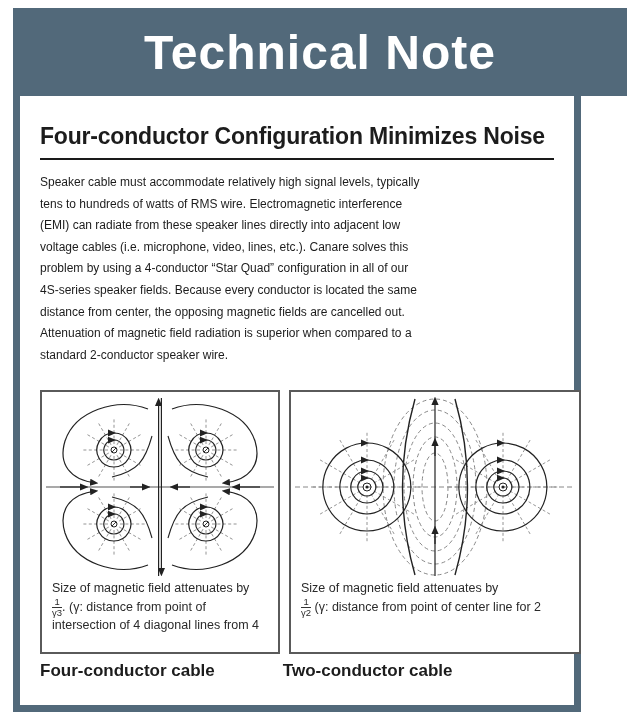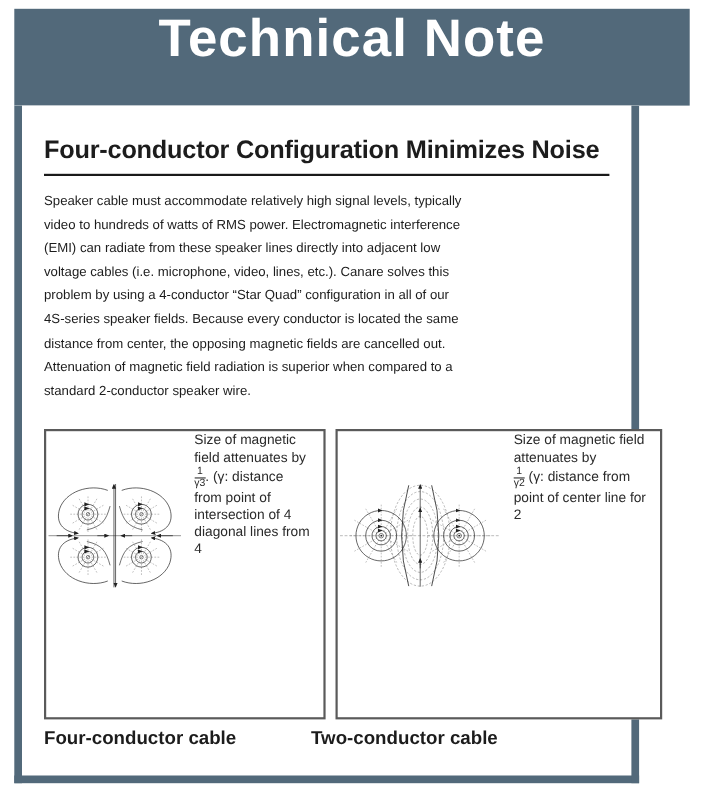--- a/index.html
+++ b/index.html
@@ -1,36 +1,36 @@
 <!DOCTYPE html>
 <html><head>
 <meta charset="utf-8">
 <style>
   * { margin:0; padding:0; box-sizing:border-box; }
   html,body { width:640px; height:724px; background:#fdfdfd; overflow:hidden;
     font-family:"Liberation Sans","DejaVu Sans",sans-serif; color:#1c1c1c; }
   .page { position:relative; width:640px; height:724px; background:#ffffff; }
 
   .banner { position:absolute; left:13px; top:8px; width:614px; height:88px;
-    background:#52697A; display:flex; justify-content:center; }
+    background:#52697A; display:flex; align-items:center; justify-content:center; }
   .banner h1 { color:#ffffff; font-size:48px; font-weight:bold; letter-spacing:1px; }
 
   .frame { position:absolute; left:13px; top:96px; width:568px; height:616px;
     background:#ffffff; border-left:7px solid #52697A; border-right:7px solid #52697A;
     border-bottom:7px solid #52697A; padding:27px 20px 0 20px; }
 
   .heading { font-size:23px; font-weight:bold; letter-spacing:-0.2px; white-space:nowrap;
     border-bottom:2px solid #1a1a1a; padding-bottom:8px; }
 
   .bodytext { margin-top:12px; font-size:12px; line-height:21.6px; }
   .bodytext .bl { white-space:nowrap; }
 
   .figrow { display:flex; gap:9px; margin-top:24px; }
   .figbox { border:2px solid #5a5a5a; height:264px; background:#fff;
-    display:flex; flex-direction:row; }
+    display:flex; flex-direction:column; }
   .figbox.left  { width:256px; }
   .figbox.right { width:297px; }
   .diagram { display:block; margin:2px auto 0 auto; }
   .caption { font-size:12.5px; line-height:15.5px; color:#2a2a2a; padding:1px 8px 0 10px; }
   .frac { display:inline-block; text-align:center; font-size:9.5px; line-height:1.05;
     vertical-align:-5px; color:#2a2a2a; }
   .frac .fn { display:block; border-bottom:1px solid #333; padding:0 2px; }
   .frac .fd { display:block; }
 
   .labelrow { display:flex; gap:9px; margin-top:7px; }
@@ -46,21 +46,21 @@
   <div class="banner">
     <h1>Technical Note</h1>
   </div>
 
   <div class="frame">
 
     <div class="heading">Four-conductor Configuration Minimizes Noise</div>
 
     <div class="bodytext">
       <div class="bl">Speaker cable must accommodate relatively high signal levels, typically</div>
-      <div class="bl">video to hundreds of watts of RMS power. Electromagnetic interference</div>
+      <div class="bl">tens to hundreds of watts of RMS wire. Electromagnetic interference</div>
       <div class="bl">(EMI) can radiate from these speaker lines directly into adjacent low</div>
       <div class="bl">voltage cables (i.e. microphone, video, lines, etc.). Canare solves this</div>
       <div class="bl">problem by using a 4-conductor “Star Quad” configuration in all of our</div>
       <div class="bl">4S-series speaker fields. Because every conductor is located the same</div>
       <div class="bl">distance from center, the opposing magnetic fields are cancelled out.</div>
       <div class="bl">Attenuation of magnetic field radiation is superior when compared to a</div>
       <div class="bl">standard 2-conductor speaker wire.</div>
     </div>
 
     <div class="figrow">

